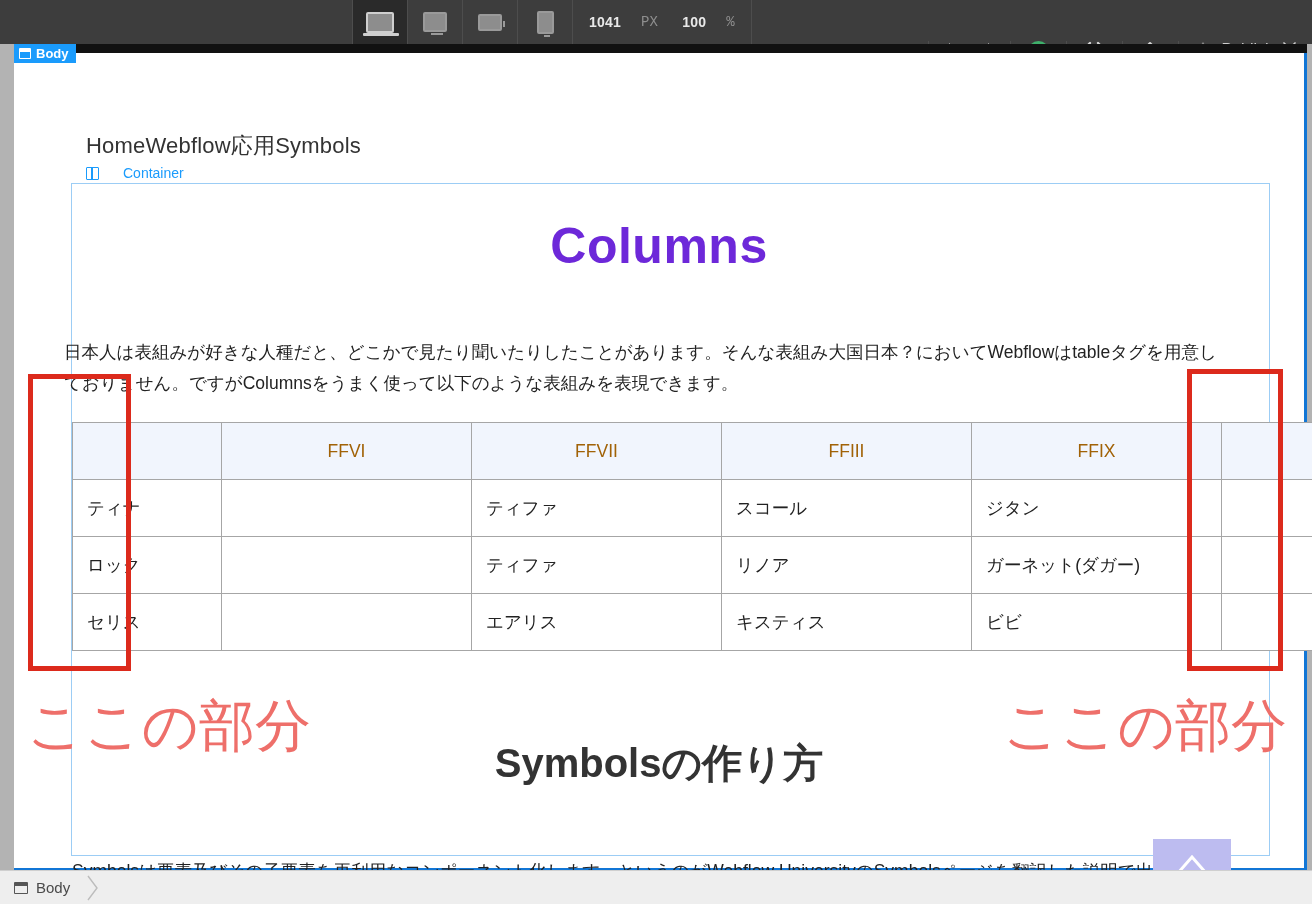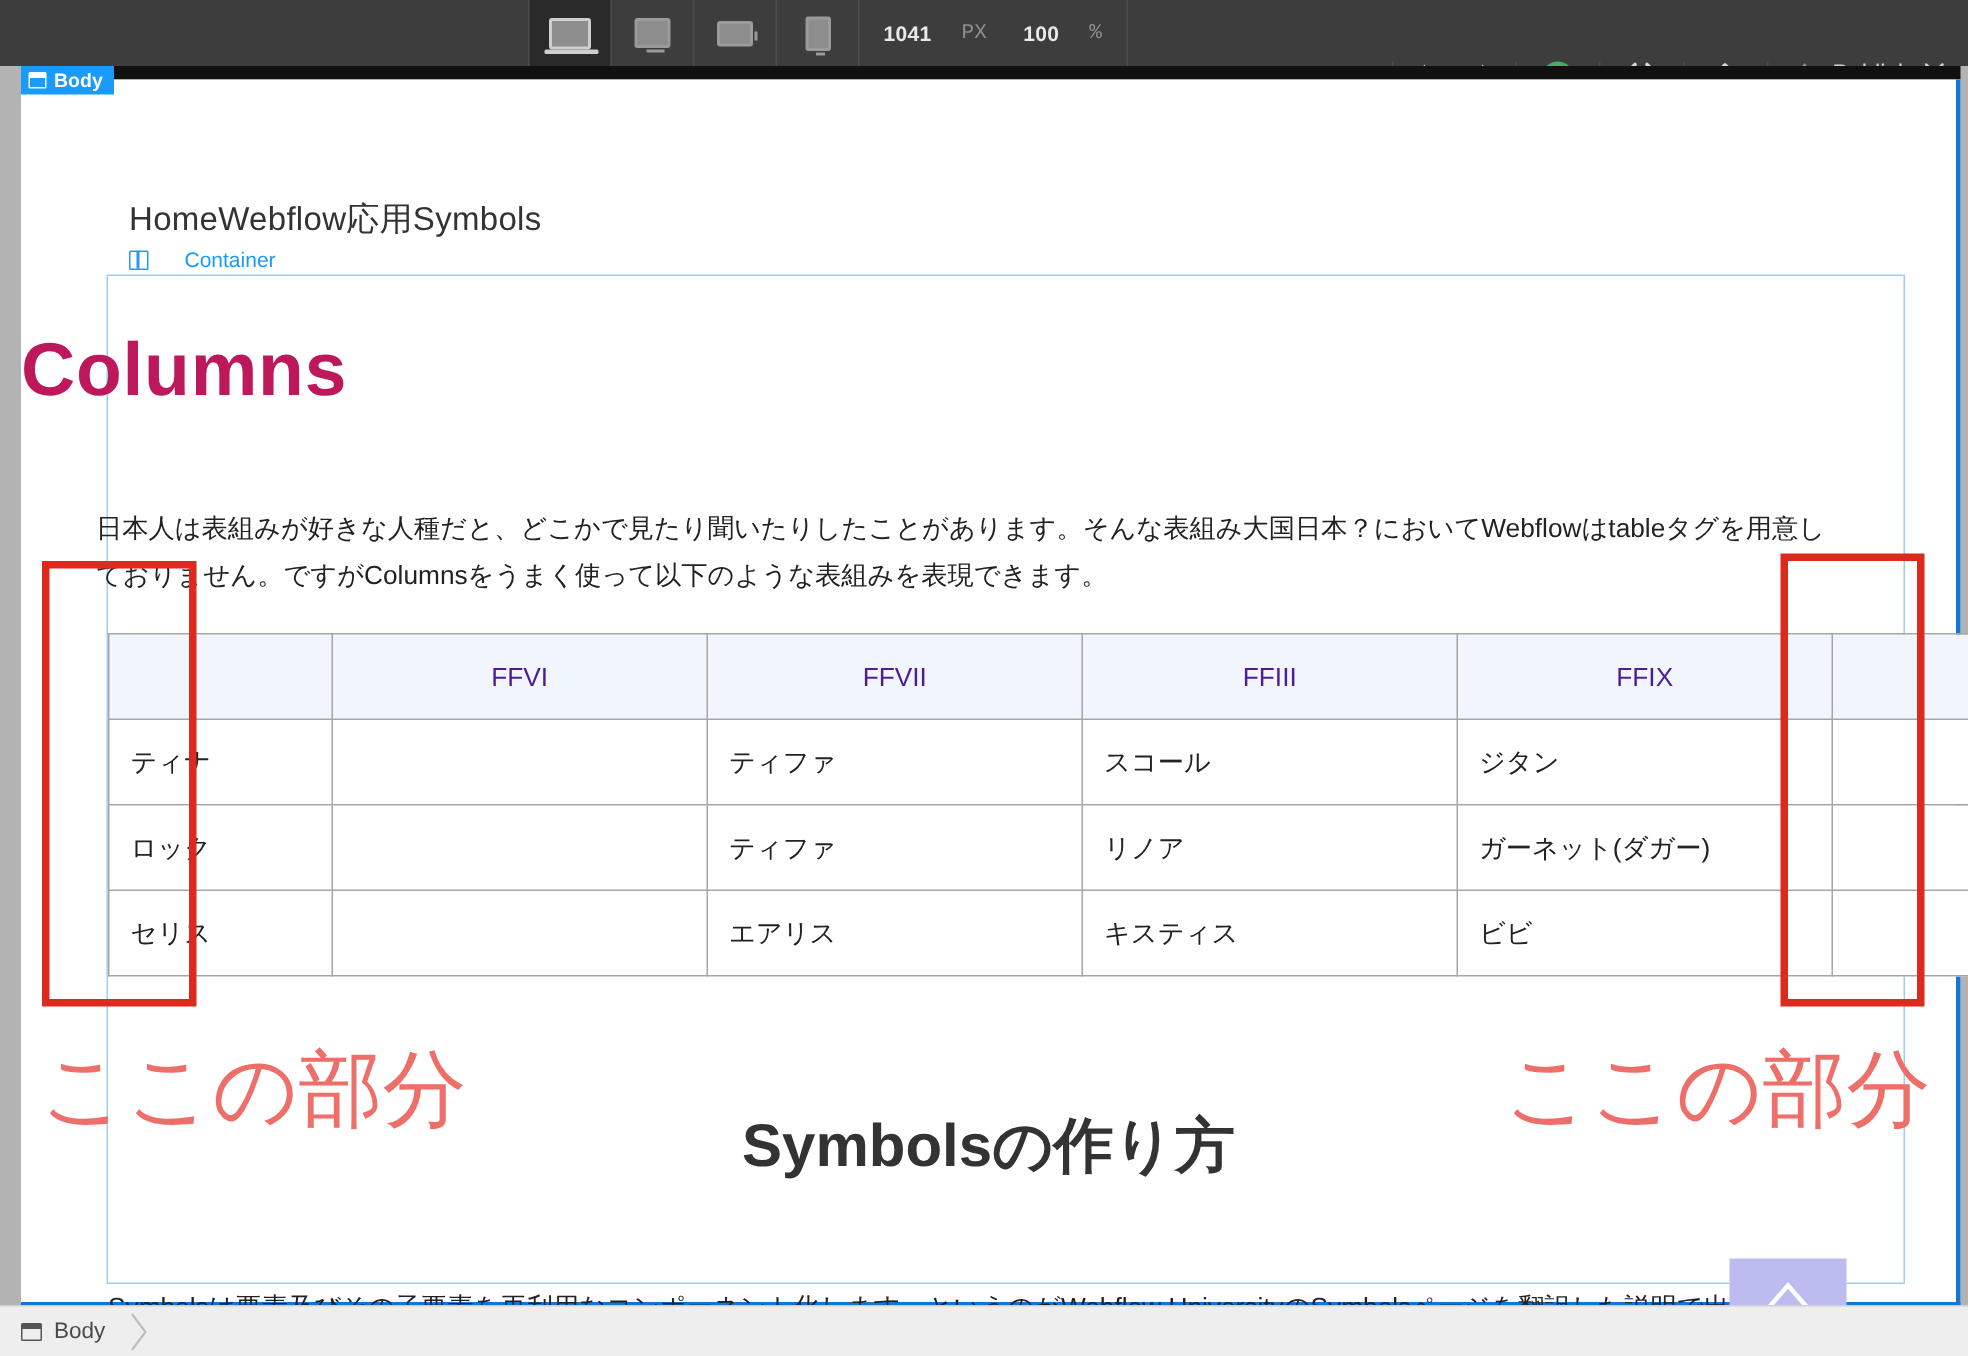--- a/index.html
+++ b/index.html
@@ -102,38 +102,38 @@
   .cl-icon:after { content:""; position: absolute; left: 4.2px; top: 0; bottom: 0;
      width: 1.6px; background: #1a9bfc; }
 
   .container-box {
     position: absolute; top: 130px; left: 57px; width: 1199px; height: 673px;
     border: 1px solid #9ccdf5;
   }
 
   .h-columns {
     position: absolute; top: 164px; left: 0; width: 100%;
-    font-size: 50px; font-weight: bold; color: #be185d;
+    text-align: center; font-size: 50px; font-weight: bold; color: #6d28d9;
     letter-spacing: .5px;
   }
 
   .para-top {
     position: absolute; top: 284px; left: 50px; width: 1160px;
     font-size: 17.5px; line-height: 31px; color: #222;
   }
 
   
   .tbl-wrap { position: absolute; top: 369px; left: 58px; width: 1199px; }
   table.cols { width: 1199px; border-collapse: collapse; table-layout: fixed; }
   table.cols th, table.cols td {
     border: 1px solid #a6a6a6;
     height: 57px; padding: 0 14px;
     font-size: 17.5px; color: #222; font-weight: normal;
   }
-  table.cols thead th { background: #f1f5fd; text-align: center; color: #4c1d95; }
+  table.cols thead th { background: #f1f5fd; text-align: center; color: #a16207; }
   table.cols td { text-align: left; background: #fff; }
   col.c-first { width: 149px; }
   col.c-mid { width: 250px; }
   col.c-last { width: 100px; }
 
   .h-symbols {
     position: absolute; top: 683px; left: 0; width: 100%;
     text-align: center; font-size: 40px; font-weight: bold; color: #333;
   }
 

